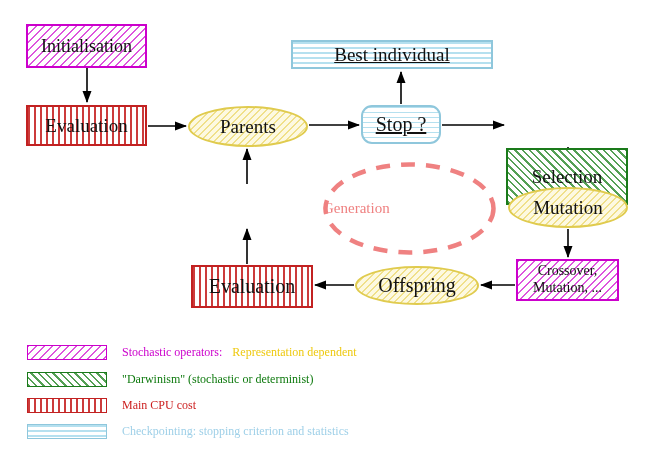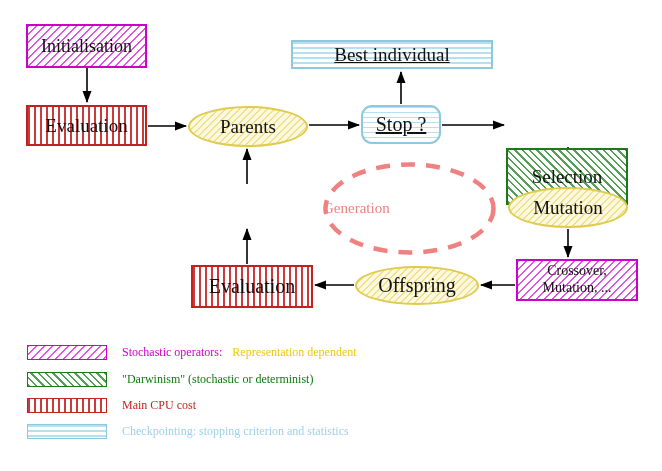--- a/index.html
+++ b/index.html
@@ -42,21 +42,21 @@
     border-radius:50%;
     font-family:Liberation Serif, serif;
   }
   #node-initialisation{left:26px;top:24px;width:121px;height:44px;font-size:18px;}
   #node-evaluation-top{left:26px;top:105px;width:121px;height:41px;font-size:19px;}
   #node-parents{left:188px;top:106px;width:120px;height:41px;font-size:19px;}
   #node-best-individual{left:291px;top:40px;width:202px;height:29px;font-size:19px;}
   #node-stop{left:361px;top:105px;width:80px;height:39px;border-radius:11px;font-size:20px;}
   #node-selection{left:506px;top:104px;width:122px;height:57px;font-size:19px;margin-top:44px;}
   #node-genitors{left:508px;top:187px;width:120px;height:41px;font-size:19px;}
-  #node-crossover{left:516px;top:259px;width:122px;height:42px;font-size:14px;flex-direction:column;line-height:1.2;}
+  #node-crossover{left:516px;top:259px;width:103px;height:42px;font-size:14px;flex-direction:column;line-height:1.2;}
   #node-offspring{left:355px;top:266px;width:124px;height:39px;font-size:20px;}
   #node-evaluation-bottom{left:191px;top:265px;width:122px;height:43px;font-size:20px;}
   #node-replacement{left:186px;top:185px;width:122px;height:42px;font-size:15px;}
   #generation-label{
     position:absolute;left:323px;top:163px;width:173px;height:91px;
     display:flex;align-items:center;justify-content:flex-start;
     color:var(--salmon);font-size:15px;background:transparent;
   }
   #arrows{position:absolute;left:0;top:0;width:662px;height:471px;pointer-events:none;}
   .swatch{position:absolute;left:27px;width:80px;height:15px;box-sizing:border-box;background-color:#fff;}

